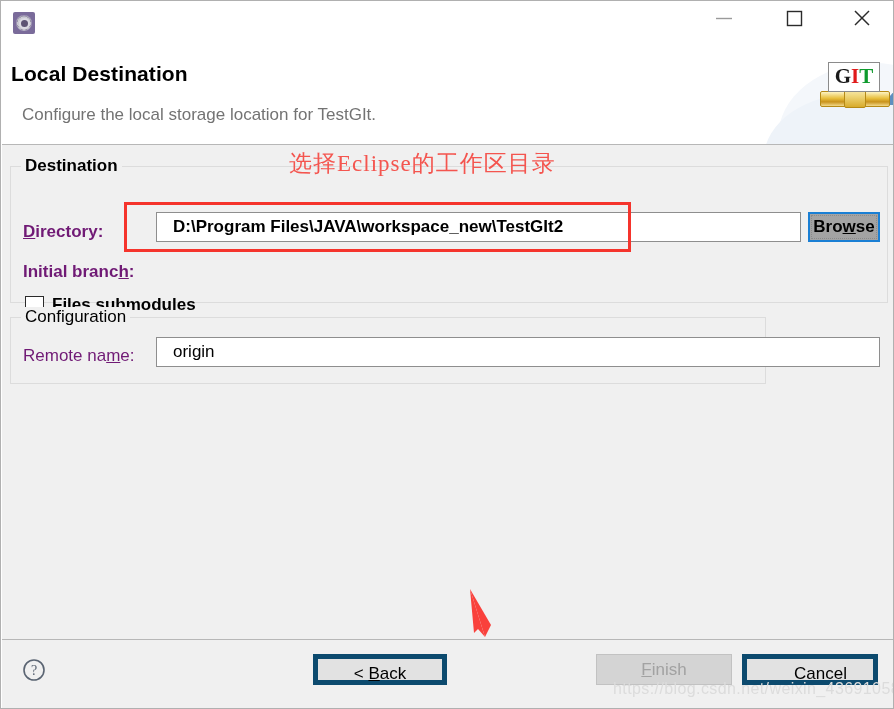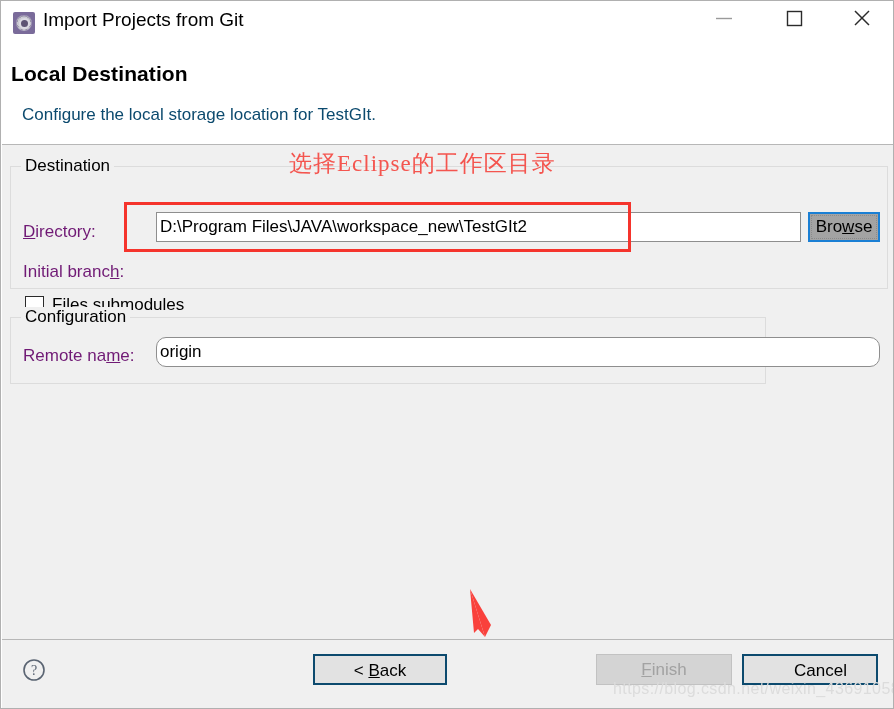--- a/index.html
+++ b/index.html
@@ -114,21 +114,21 @@
     left: 9px; top: 17px;
     font-size: 21px;
     font-weight: bold;
     color: #000000;
     letter-spacing: .1px;
   }
   #page-desc {
     position: absolute;
     left: 20px; top: 60px;
     font-size: 17px;
-    color: #0c4a6e;
+    color: #737373;
   }
 
   
   #git-banner {
     position: absolute;
     left: 760px; top: 0px;
     width: 132px; height: 99px;
     overflow: hidden;
   }
   #git-banner .swoosh1 {
@@ -212,40 +212,40 @@
   .group-title {
     position: absolute;
     top: -11px; left: 10px;
     padding: 0 4px;
     background: #f0f0f0;
     font-size: 17px;
     color: #000000;
     white-space: nowrap;
   }
 
-  #group-destination { left: 8px; top: 21px; width: 878px; height: 123px; }
+  #group-destination { left: 8px; top: 21px; width: 878px; height: 137px; font-weight: bold; }
   #group-configuration { left: 8px; top: 172px; width: 756px; height: 67px; }
 
   .field-label {
     position: absolute;
     font-size: 17px;
     color: #701a75;
     white-space: nowrap;
   }
   .field-label u { text-decoration: underline; }
 
   .textinput {
     position: absolute;
     box-sizing: border-box;
     background: #ffffff;
     border: 1px solid #8e8e8e;
     font-family: "Liberation Sans", sans-serif;
     font-size: 17px;
     color: #000000;
-    padding: 0 0 0 3px;
+    padding: 0 0 0 16px;
     line-height: 28px;
     white-space: nowrap;
     overflow: hidden;
   }
 
   
   #dir-label  { left: 12px; top: 55px; }
   #dir-input  { left: 145px; top: 45px; width: 645px; height: 30px; }
   #dir-highlight {
     position: absolute;
@@ -316,21 +316,21 @@
   #clone-label {
     position: absolute;
     left: 27px; top: 0px;
     font-size: 17px;
     white-space: nowrap;
     color: #000;
   }
 
   
   #remote-label { left: 12px; top: 28px; }
-  #remote-input { left: 145px; top: 19px; width: 724px; height: 30px; border-radius: 10px; }
+  #remote-input { left: 145px; top: 19px; width: 724px; height: 30px; }
 
   
   #annotation {
     position: absolute;
     left: 288px; top: 147px;
     font-family: "Liberation Serif", serif;
     font-size: 23px;
     color: #f4554f;
     white-space: nowrap;
     letter-spacing: 1px;
@@ -361,21 +361,21 @@
     position: absolute;
     left: 20px; top: 18px;
     width: 24px; height: 24px;
   }
   .dlgbtn {
     position: absolute;
     top: 14px;
     height: 31px;
     box-sizing: border-box;
     background: #e2e2e2;
-    border: 2px solid #0c4a6e;
+    border: 5px solid #0c4a6e;
     font-size: 17px;
     color: #000000;
     text-align: center;
     line-height: 29px;
     cursor: default;
   }
   .dlgbtn.disabled {
     background: #d4d4d4;
     border: 1px solid #c2c2c2;
     color: #a2a2a2;
@@ -399,21 +399,20 @@
 <body>
 
 <div id="dialog">
 
   <div id="titlebar">
     <div id="app-icon">
       <div class="cog"></div>
       <div class="cog2"></div>
       <div class="hub"></div>
     </div>
-    <div id="title-text">Import Projects from Git</div>
 
     <div class="winbtn" id="btn-min">
       <svg width="22" height="12" viewBox="0 0 22 12">
           <line x1="3" y1="6.5" x2="19" y2="6.5" stroke="#9a9a9a" stroke-width="1.4"></line>
         </svg>
     </div>
     <div class="winbtn" id="btn-max">
       <svg width="22" height="22" viewBox="0 0 22 22">
           <rect x="4.5" y="4.5" width="14" height="14" fill="none" stroke="#2b2b2b" stroke-width="1.4"></rect>
         </svg>
@@ -423,20 +422,30 @@
           <line x1="5" y1="5" x2="19" y2="19" stroke="#2b2b2b" stroke-width="1.5"></line>
           <line x1="19" y1="5" x2="5" y2="19" stroke="#2b2b2b" stroke-width="1.5"></line>
         </svg>
     </div>
   </div>
 
   <div id="header">
     <div id="page-title">Local Destination</div>
     <div id="page-desc">Configure the local storage location for TestGIt.</div>
 
+    <div id="git-banner">
+      <div class="swoosh1"></div>
+      <div class="swoosh2"></div>
+      <div id="git-tri"></div>
+      <div id="git-pipe"></div>
+      <div id="git-valve"></div>
+      <div id="git-sign">
+        <span class="g">G</span><span class="i">I</span><span class="t">T</span>
+      </div>
+    </div>
   </div>
   <div id="hrule"></div>
 
   <div id="body">
 
     <div class="groupbox" id="group-destination">
       <div class="group-title">Destination</div>
 
       <div class="field-label" id="dir-label"><u>D</u><span>irectory:</span></div>
       <div class="textinput" id="dir-input">D:\Program Files\JAVA\workspace_new\TestGIt2</div>

